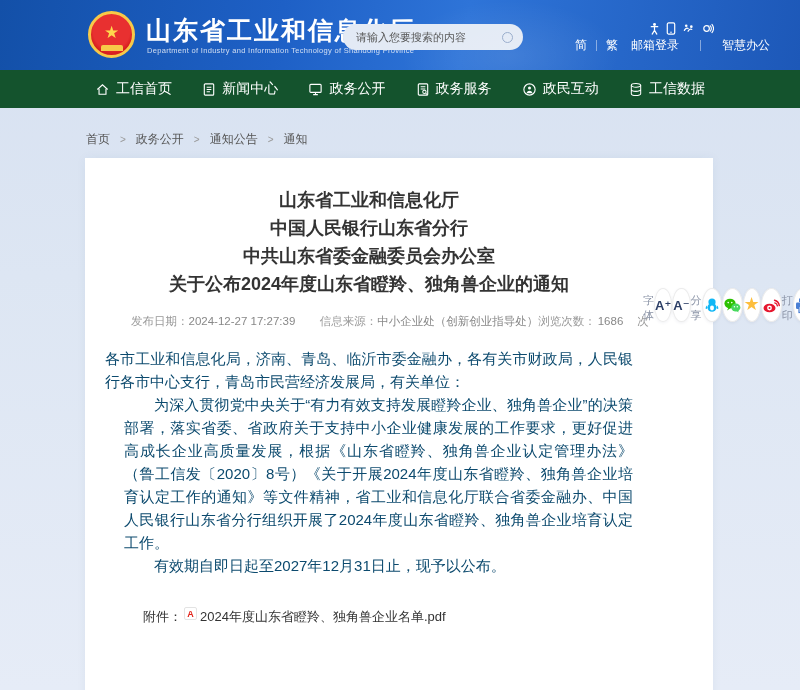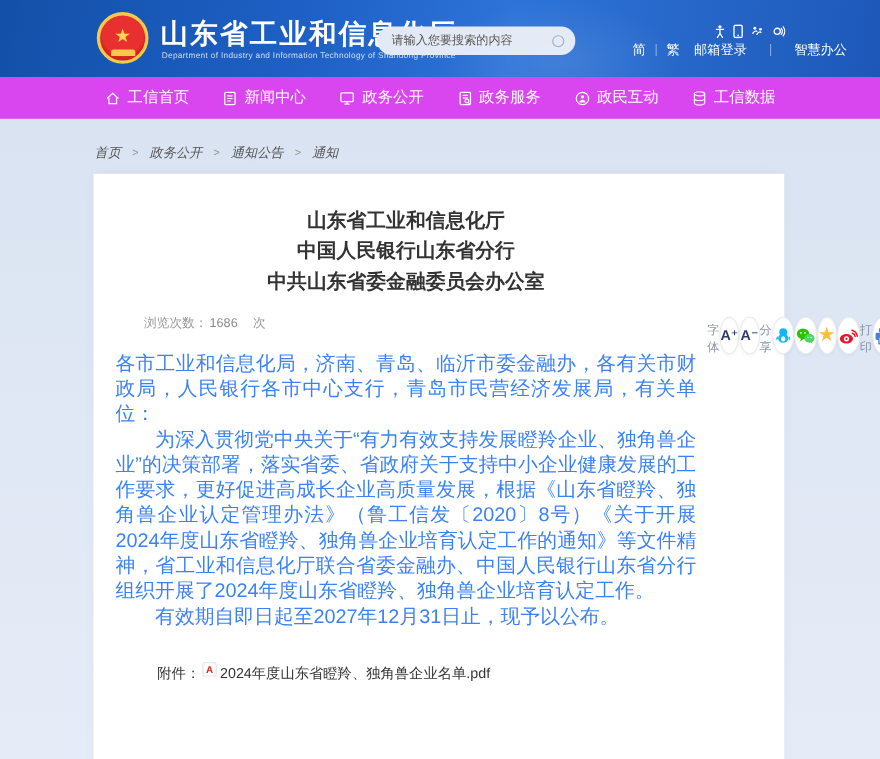--- a/index.html
+++ b/index.html
@@ -36,41 +36,41 @@
   .search-ring { width:11px; height:11px; border:1.6px solid #93a8c9; border-radius:50%; }
 
   .lang-links { position:absolute; left:575px; top:37px; color:#fff; font-size:12px; display:flex; align-items:center; }
   .lang-links .sep, .util-links .sep { width:1px; height:11px; background:rgba(255,255,255,.45); margin:0 9px; }
   .util-icons { position:absolute; left:648px; top:22px; width:66px; display:flex; justify-content:space-between; align-items:center; }
   .util-icons svg { display:block; }
   .util-links { position:absolute; left:631px; top:37px; color:#fff; font-size:12px; display:flex; align-items:center; white-space:nowrap;gap:12px; }
   .lang-links span[data-interactable], .util-links span[data-interactable] { cursor:pointer; }
 
   
-  .nav { position:absolute; top:70px; left:0; width:800px; height:38px; background:#d946ef;
+  .nav { position:absolute; top:70px; left:0; width:800px; height:38px; background:#14532d;
     display:flex; align-items:center; }
   .nav-inner { display:flex; justify-content:space-between; width:610px; margin-left:95px; }
   .nav-item { display:flex; align-items:center; color:#fff; font-size:14px; cursor:pointer; white-space:nowrap; }
   .nav-item svg { margin-right:6px; display:block; }
 
   
-  .breadcrumb { position:absolute; top:131px; left:86px; font-size:12px; color:#555; display:flex; align-items:center;font-style:italic; }
+  .breadcrumb { position:absolute; top:131px; left:86px; font-size:12px; color:#555; display:flex; align-items:center; }
   .breadcrumb .crumb { cursor:pointer; }
   .breadcrumb .bc-sep { color:#999; margin:0 10px; font-size:10px; }
 
   
   .card { position:absolute; top:158px; left:85px; width:628px; height:560px; background:#fff;
     box-shadow:0 0 10px rgba(40,70,120,.05); }
   .content { padding:28px 80px 0 20px; }
   .doc-title { text-align:center; font-size:18px; font-weight:bold; color:#333; line-height:28px; }
   .meta { display:flex; justify-content:space-between; margin:16px 4px 0 26px; font-size:11.5px; color:#999; white-space:nowrap; }
   .meta .v { color:#888; }
   .meta .views-num { margin:0 14px 0 2px; }
-  .body-text { margin-top:18px; font-size:18px; line-height:23px; color:#3b82f6; text-align:justify; }
-  .body-text p.indent { text-indent:2em; }
+  .body-text { margin-top:18px; font-size:15px; line-height:23px; color:#0c4a6e; text-align:justify; }
+  .body-text p.indent { text-indent:2em;margin-left:19px; }
   .attachment { margin-top:30px; font-size:13px; color:#333; padding-left:38px; display:flex; align-items:center; }
   .attachment .file { cursor:pointer; }
   .pdf-ic { display:inline-flex; width:13px; height:13px; border:1px solid #e3e3e3; background:#fff;
     color:#e2231a; font-size:9px; font-weight:bold; align-items:center; justify-content:center;
     margin:0 3px 6px 2px; border-radius:2px; }
 
   
   .toolbar { position:absolute; top:283px; left:643px; width:48px; display:flex; flex-direction:row;
     align-items:flex-end; z-index:5; }
   .tb-label { font-size:11px; color:#8a93a6; margin:5px 0 4px; }
@@ -188,23 +188,29 @@
   <span class="bc-sep" data-interactable="false">&gt;</span>
   <span data-interactable="false">通知</span>
 </div>
 
 <div class="card" data-interactable="false">
   <div class="content">
     <div class="doc-title" data-interactable="false">
       <div data-interactable="false">山东省工业和信息化厅</div>
       <div data-interactable="false">中国人民银行山东省分行</div>
       <div data-interactable="false">中共山东省委金融委员会办公室</div>
+      <div data-interactable="false">关于公布2024年度山东省瞪羚、独角兽企业的通知</div>
     </div>
 
     <div class="meta" data-interactable="false">
+      <div data-interactable="false">
+        <span data-interactable="false">发布日期：</span><span class="v" data-interactable="false">2024-12-27 17:27:39</span>
+        <span style="display:inline-block;width:18px"></span>
+        <span data-interactable="false">信息来源：</span><span class="v" data-interactable="false">中小企业处（创新创业指导处）</span>
+      </div>
       <div data-interactable="false">
         <span data-interactable="false">浏览次数：</span><span class="v views-num" data-interactable="false">1686</span><span data-interactable="false">次</span>
       </div>
     </div>
 
     <div class="body-text" data-interactable="false">
       <p data-interactable="false">各市工业和信息化局，济南、青岛、临沂市委金融办，各有关市财政局，人民银行各市中心支行，青岛市民营经济发展局，有关单位：</p>
       <p class="indent" data-interactable="false">为深入贯彻党中央关于“有力有效支持发展瞪羚企业、独角兽企业”的决策部署，落实省委、省政府关于支持中小企业健康发展的工作要求，更好促进高成长企业高质量发展，根据《山东省瞪羚、独角兽企业认定管理办法》（鲁工信发〔2020〕8号）《关于开展2024年度山东省瞪羚、独角兽企业培育认定工作的通知》等文件精神，省工业和信息化厅联合省委金融办、中国人民银行山东省分行组织开展了2024年度山东省瞪羚、独角兽企业培育认定工作。</p>
       <p class="indent" data-interactable="false">有效期自即日起至2027年12月31日止，现予以公布。</p>
     </div>

